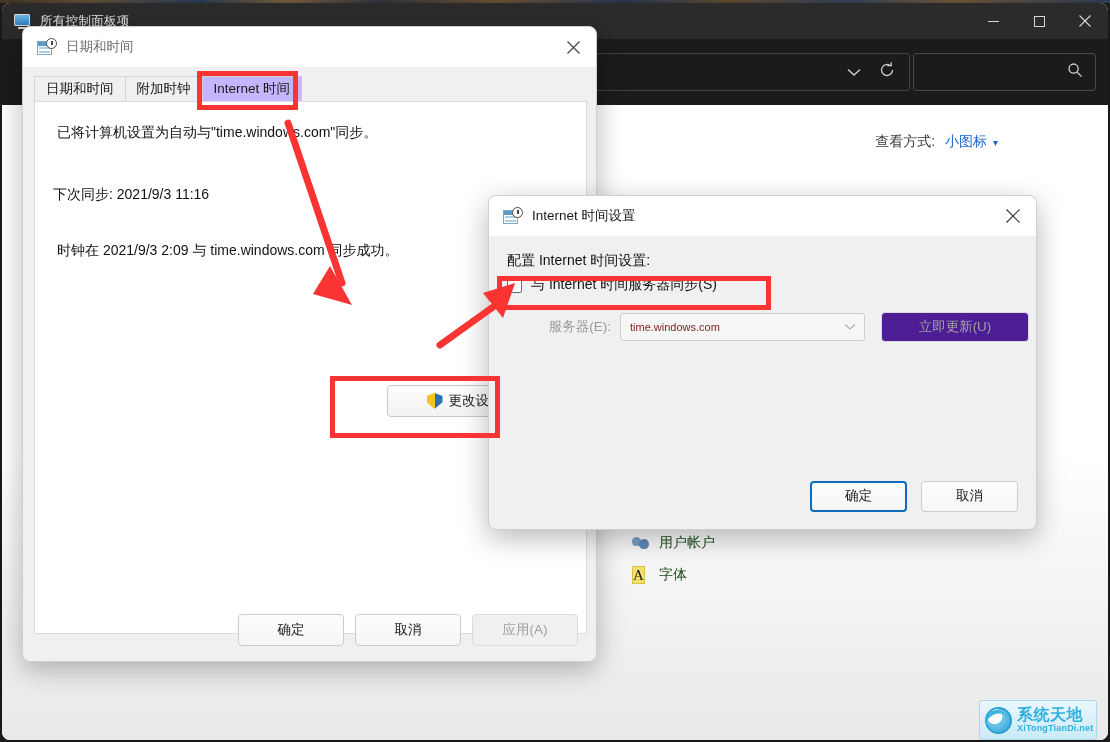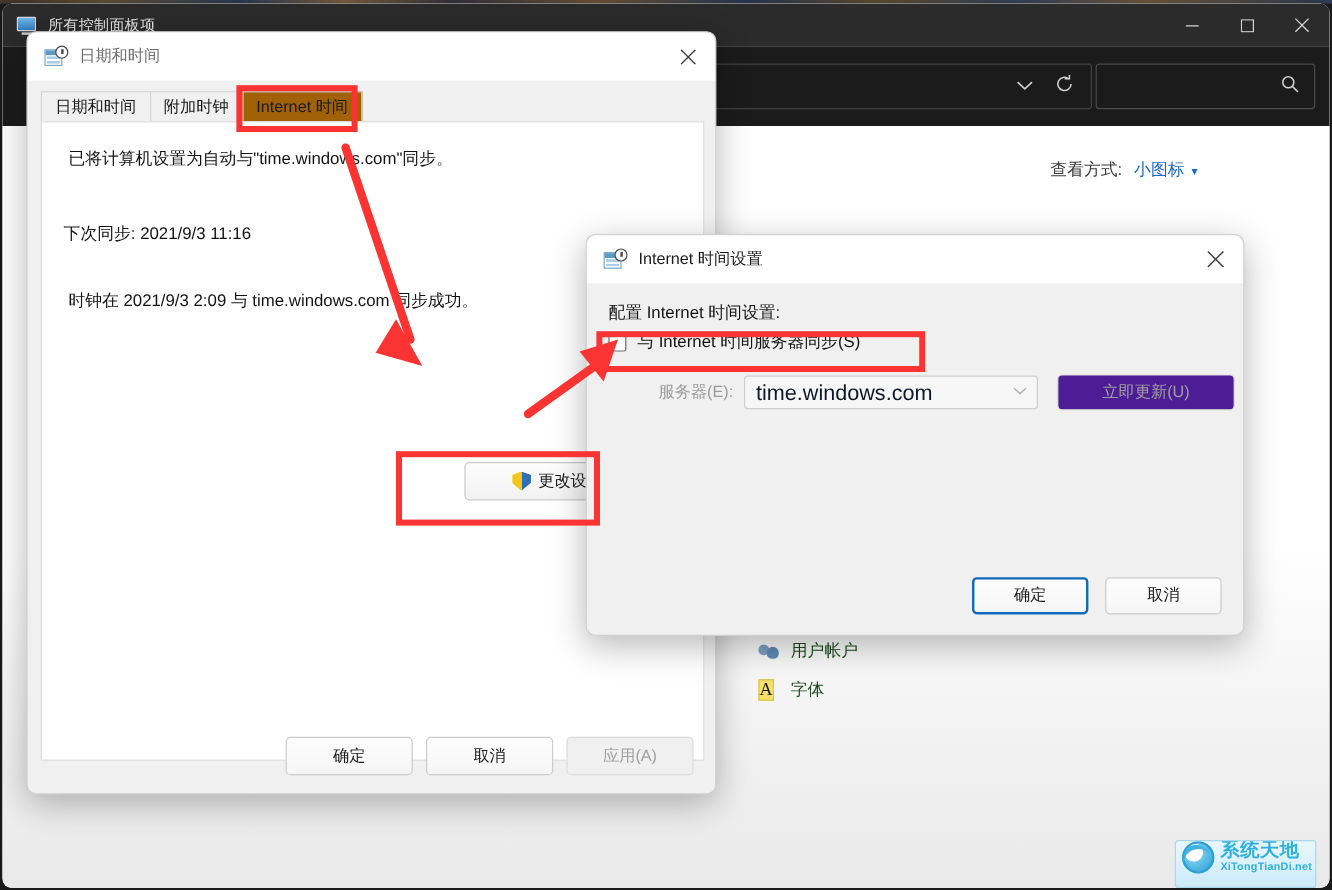--- a/index.html
+++ b/index.html
@@ -146,21 +146,21 @@
   #dt-dialog { left: 22px; top: 26px; width: 575px; height: 636px; }
 
   .tabstrip {
     position: absolute; left: 11px; top: 48px; display: flex; align-items: flex-end; height: 28px;
   }
   .tab {
     font-size: 13.5px; color: #1a1a1a; padding: 4px 11px 5px 11px;
     background: #f0f0f0; border: 1px solid #d6d6d6; border-bottom: none;
     margin-right: -1px; line-height: 1.25;
   }
-  .tab.active { background:#a16207; border-color:#d0d0d0; }
+  .tab.active { background:#c4b5fd; border-color:#d0d0d0; }
   .tab-panel {
     position: absolute; left: 11px; top: 74px; width: 553px; height: 533px;
     background: #ffffff; border: 1px solid #dcdcdc;
   }
   .panel-text {
     position: absolute; font-size: 14px; color: #121212; white-space: nowrap;
   }
   #dt-sync-line   { left: 22px; top: 22px; }
   #dt-next-line   { left: 18px; top: 84px; }
   #dt-status-line { left: 22px; top: 140px; }
@@ -208,21 +208,21 @@
   .its-server-row {
     position: absolute; left: 18px; top: 116px; display:flex; align-items:center;
   }
   .its-server-label { font-size: 13.5px; color:#9a9a9a; width: 104px; text-align:right;
                       margin-right: 9px; }
   .combo {
     width: 245px; height: 28px; border: 1px solid #cfcfcf; background:#f6f6f6;
     border-radius: 3px; display:flex; align-items:center; justify-content:space-between;
     padding: 0 8px 0 9px;
   }
-  .combo-value { font-size: 18px; color:#0f172a; }
+  .combo-value { font-size: 11px; color:#7f1d1d; }
   .combo-caret { color:#b0b0b0; font-size: 11px; }
   .its-update-btn {
     margin-left: 16px; width: 148px; height: 30px; border:1px solid #dcdcdc;
     border-radius: 4px; background:#4c1d95; color:#a0a0a0; font-size: 13.5px;
     display:flex; align-items:center; justify-content:center;
   }
   .dlg-footer-its {
     position: absolute; left: 0; right: 0; bottom: 0; height: 66px;
     display:flex; align-items:center; justify-content:flex-end; gap: 14px;
     padding-right: 18px;
@@ -235,21 +235,21 @@
   #hl-change  { left: 330px; top: 376px; width: 170px; height: 62px; }
   #hl-check   { left: 497px; top: 276px; width: 274px; height: 34px; }
   .arrow-svg { position:absolute; left:0; top:0; width:1110px; height:742px;
                pointer-events:none; }
 
   
   .watermark {
     position:absolute; left: 979px; top: 700px; width: 118px; height: 40px;
     background: linear-gradient(#eaf7fd,#cbeaf8);
     border: 1px solid #a9d8ec; border-radius: 3px;
-    display:flex; align-items:flex-start; gap: 5px; padding-left: 5px;
+    display:flex; align-items:center; gap: 5px; padding-left: 5px;
     overflow:hidden;
   }
   .wm-globe {
     width: 27px; height: 27px; border-radius:50%;
     background: radial-gradient(circle at 34% 32%, #ffffff 0 34%, #6fc8ea 36%, #2a9fd4 100%);
     border: 2px solid #2a9fd4; flex:none; position:relative;
   }
   .wm-globe::after{
     content:""; position:absolute; left:-3px; top:1px; width:24px; height:11px;
     border-top: 4px solid #3fb4e0; border-radius: 50%/100% 100% 0 0;

